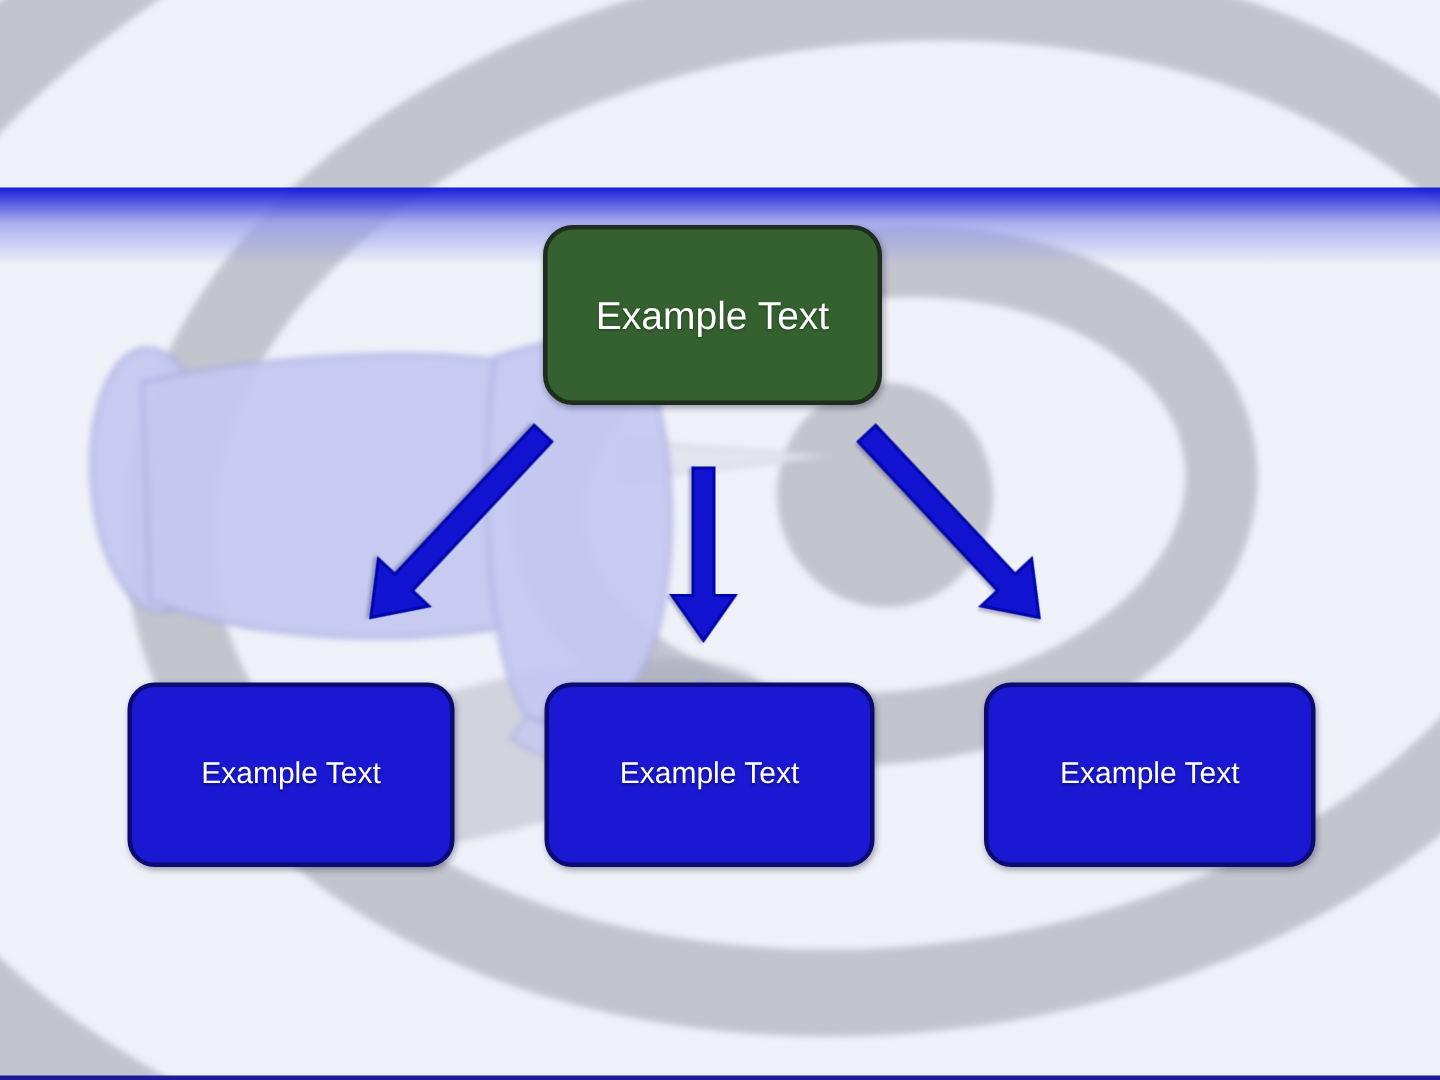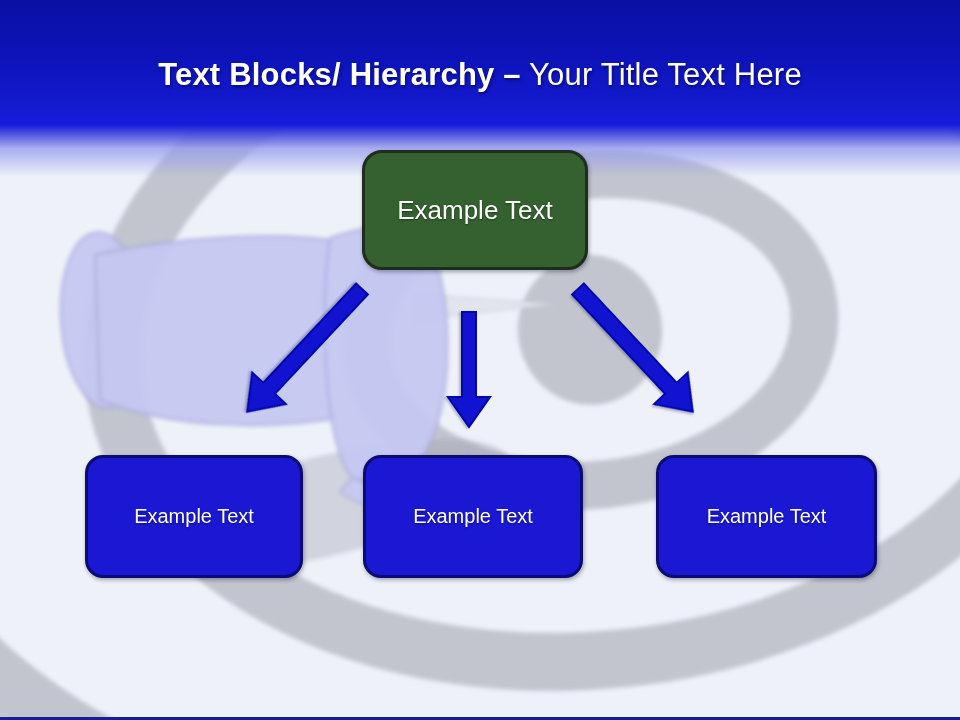--- a/index.html
+++ b/index.html
@@ -85,25 +85,20 @@
       <ellipse cx="103" cy="320" rx="42" ry="88" transform="rotate(-4 103 320)"></ellipse>
       <path d="M95,255 C180,236 280,231 345,242 L355,415 C270,432 170,428 100,400 Z"></path>
       <path d="M330,238 C390,218 422,224 434,254
                C450,298 452,372 438,422
                C424,470 392,490 352,478
                C322,440 320,300 330,238 Z"></path>
       <path d="M352,478 C400,500 452,480 470,450 C448,512 380,522 340,492 Z" opacity="0.8"></path>
     </g>
   </svg>
 
-  <div class="header">
-    <div class="title">
-      <span class="bold">Text Blocks/ Hierarchy –</span><span> Your Title Text Here</span>
-    </div>
-  </div>
   <div class="header-fade"></div>
 
   <svg class="arrows" width="960" height="720" viewBox="0 0 960 720" aria-hidden="true">
     <path transform="translate(362,289) rotate(133.1)" d="M0,-8 L136,-8 L136,-23 L168,0 L136,23 L136,8 L0,8 Z"></path>
     <path transform="translate(469,312) rotate(90)" d="M0,-7 L85,-7 L85,-21 L115,0 L85,21 L85,7 L0,7 Z"></path>
     <path transform="translate(578,289) rotate(46.9)" d="M0,-8 L136,-8 L136,-23 L168,0 L136,23 L136,8 L0,8 Z"></path>
   </svg>
 
   <div class="node node-root">
     <span>Example Text</span>

